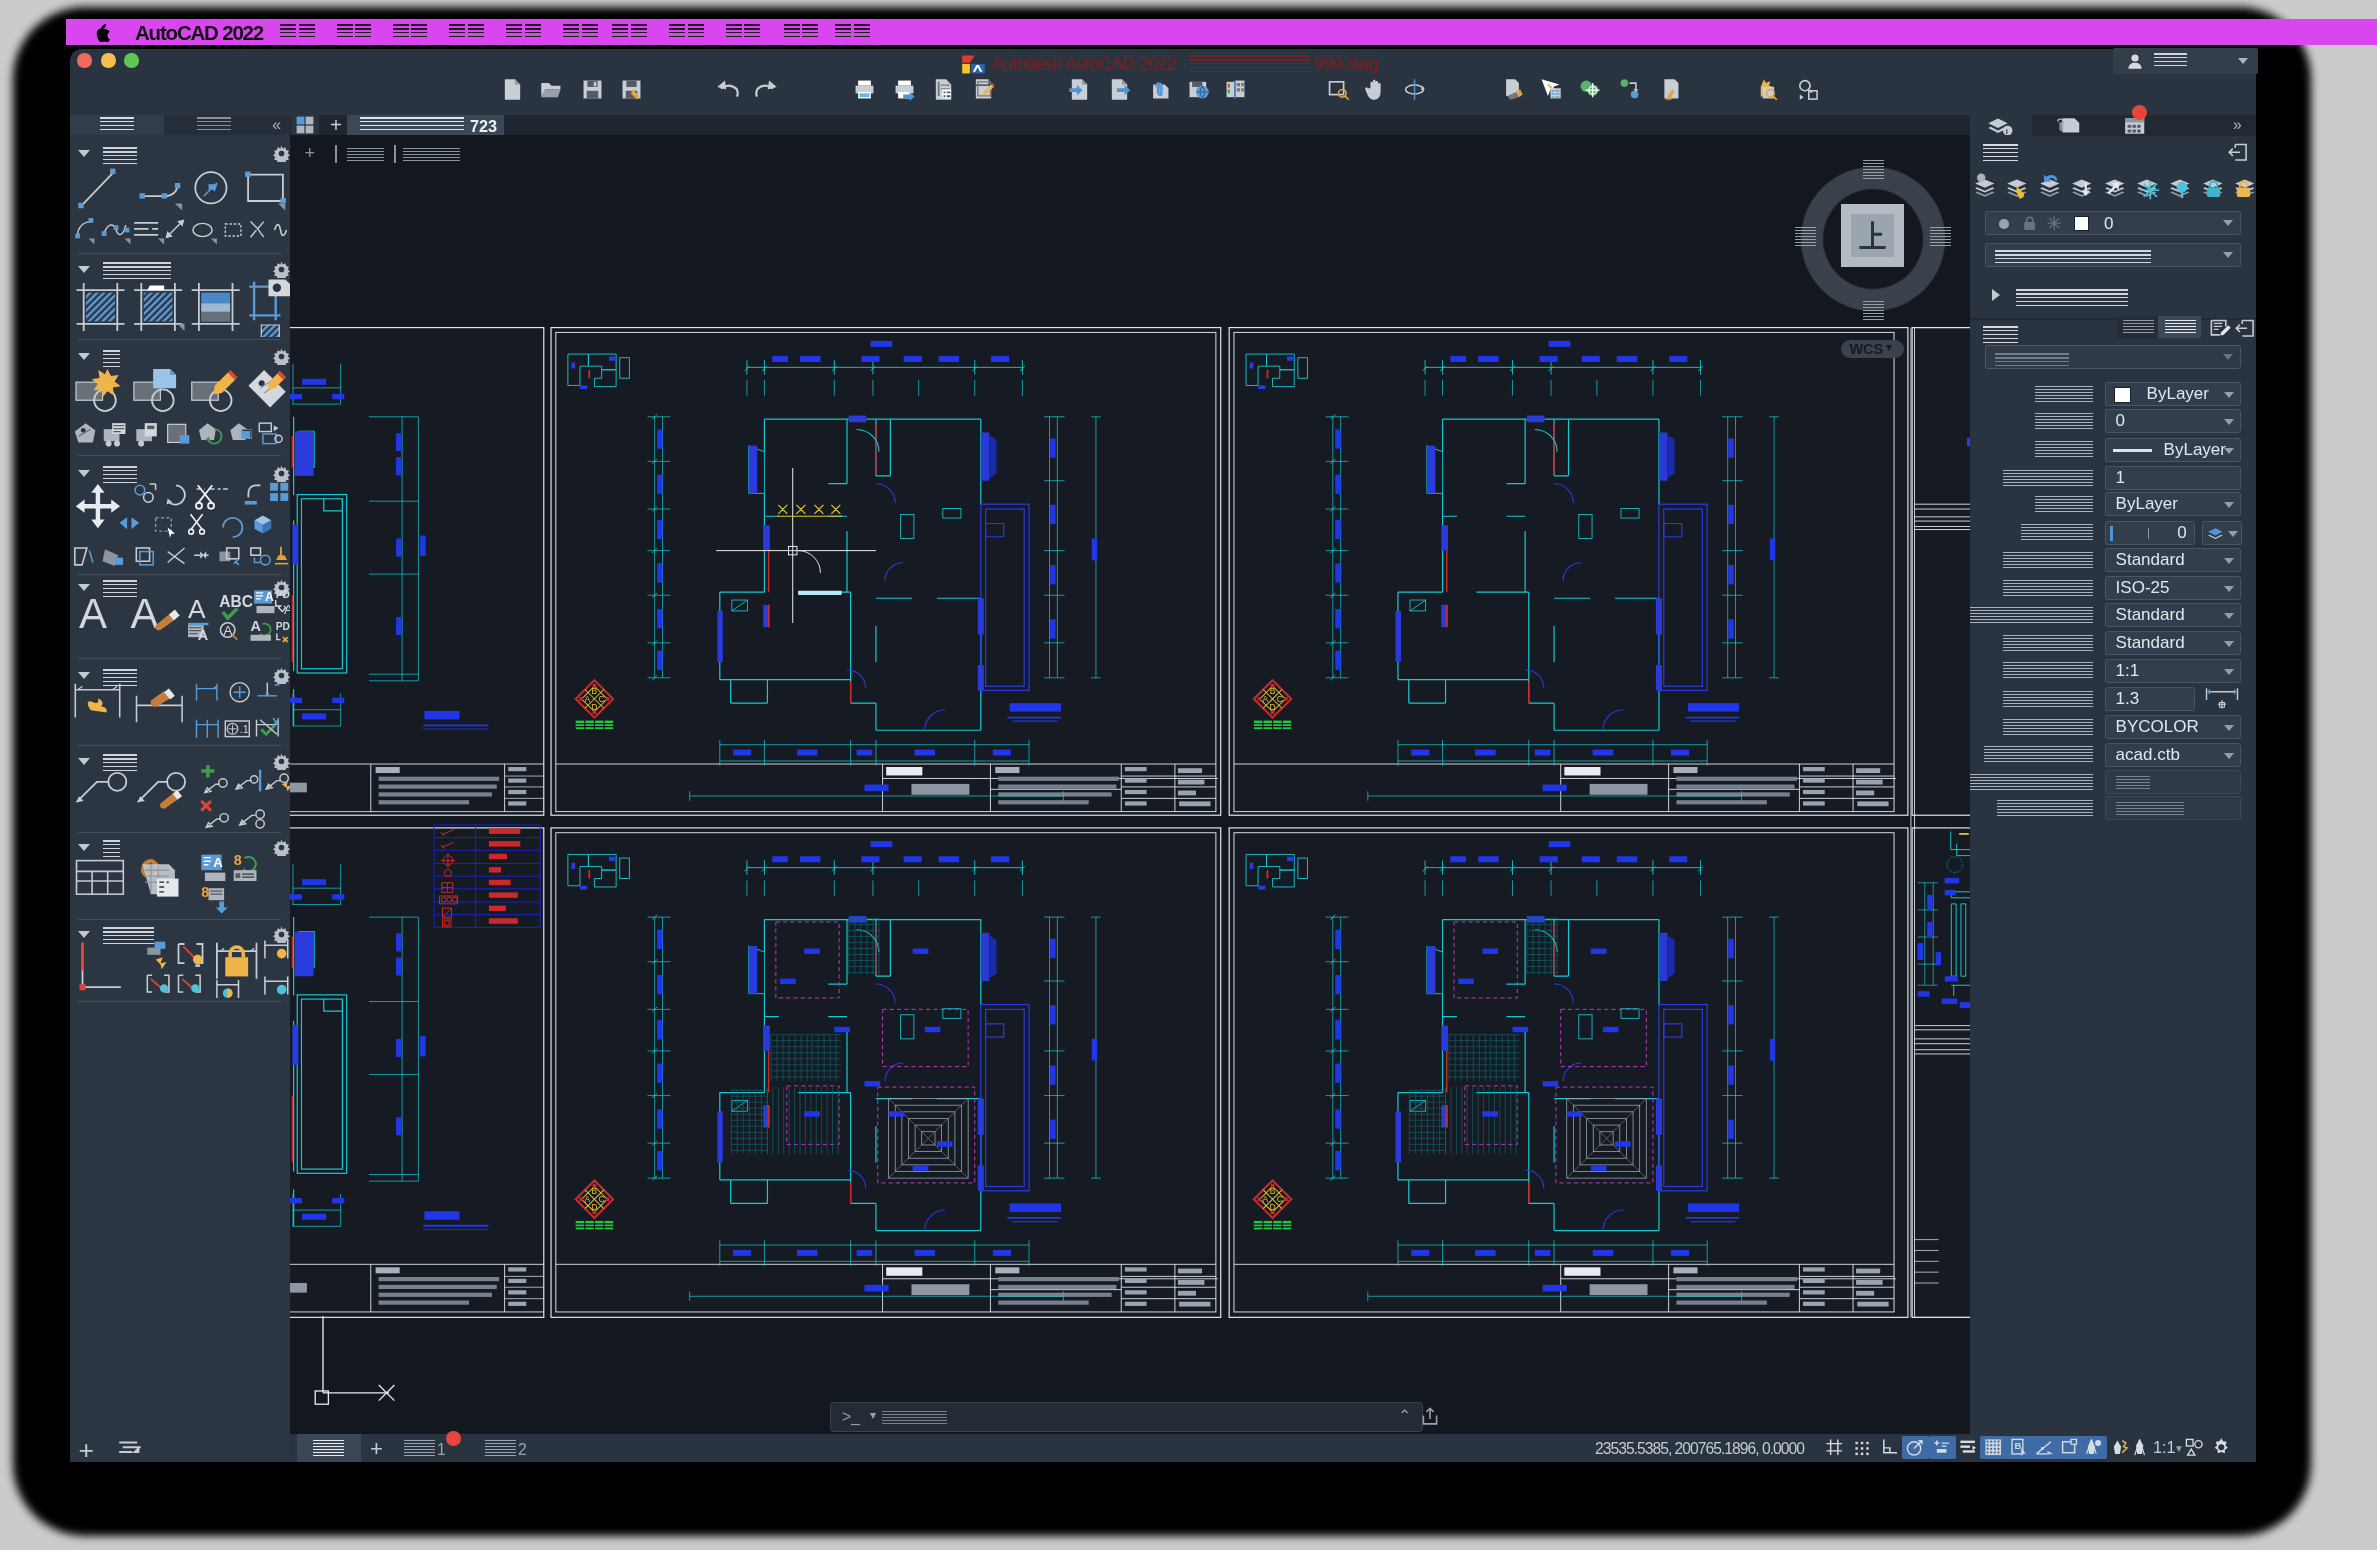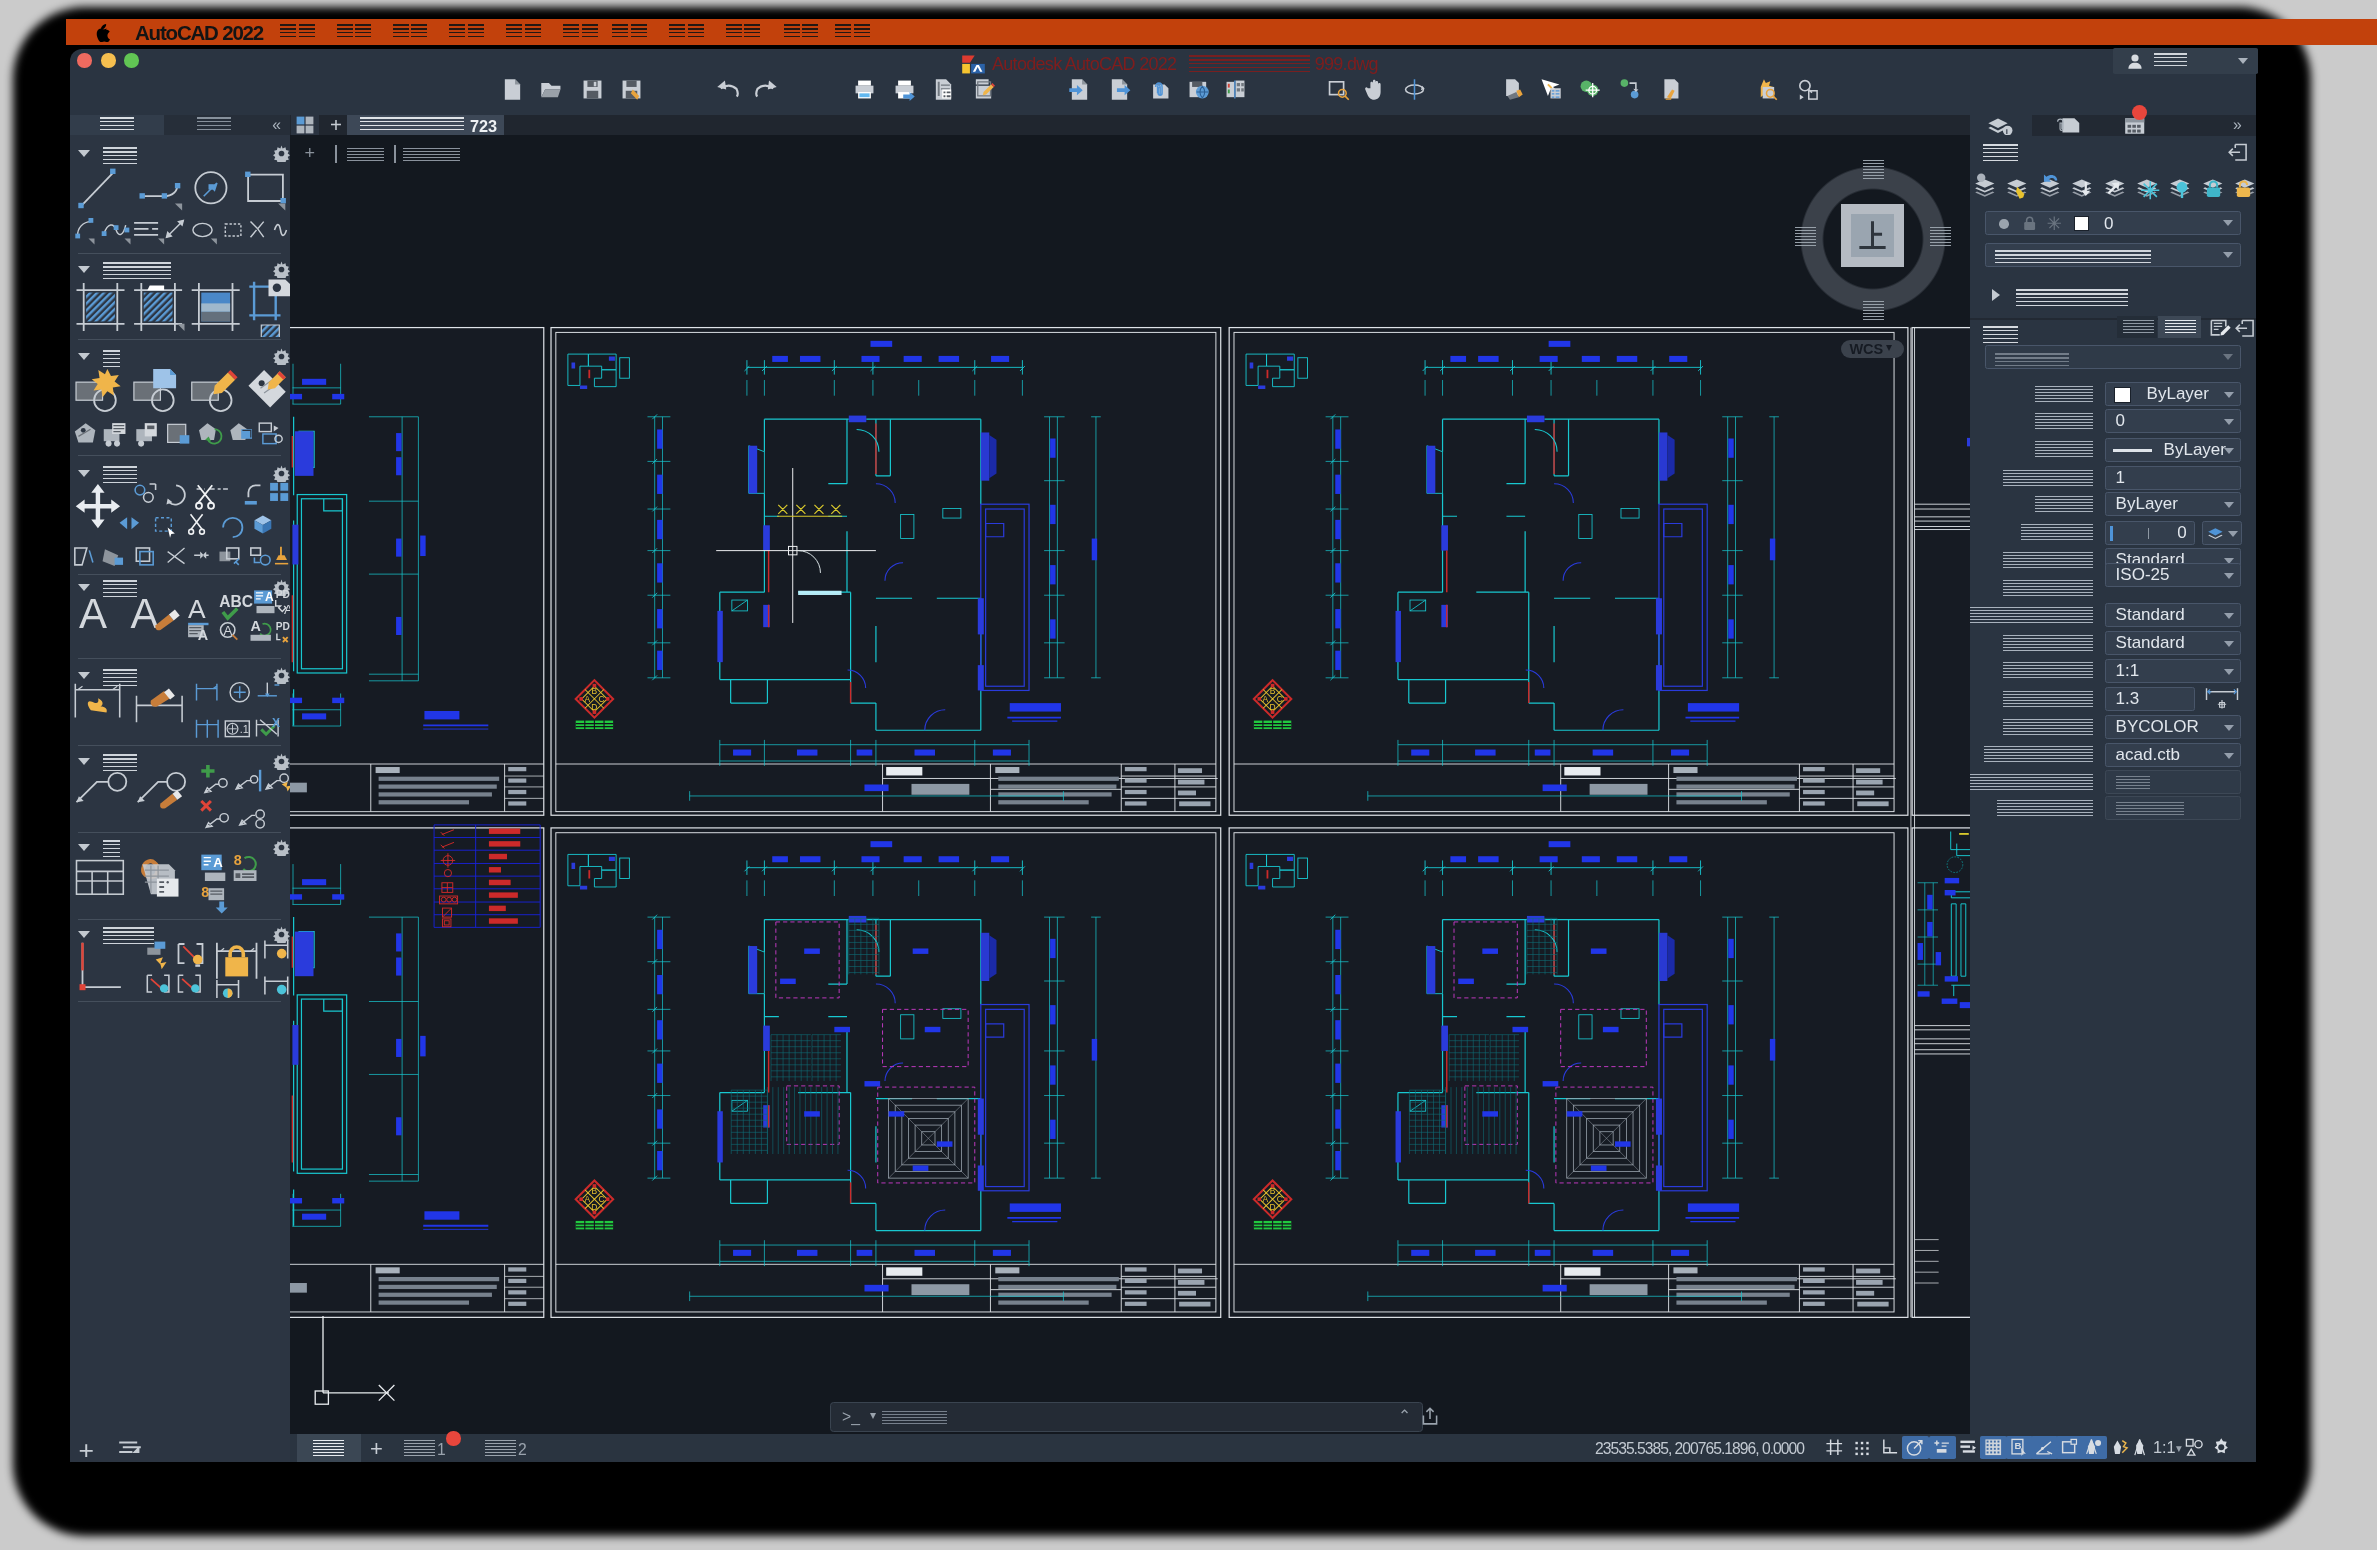--- a/index.html
+++ b/index.html
@@ -1,20 +1,20 @@
 <!DOCTYPE html>
 <html style="font-size:9.6px"><head><meta charset="utf-8">
 <style>
 html,body{margin:0;padding:0}
 body{width:2377px;height:1551px;position:relative;overflow:hidden;background:#cbcbcb;font-family:"Liberation Sans",sans-serif}
 .abs{position:absolute}
 .cj{display:inline-block;background:repeating-linear-gradient(to bottom,currentColor 0 1.6px,transparent 1.6px 3.9px);opacity:.92}
 .cjs{display:inline-block;background:repeating-linear-gradient(to bottom,currentColor 0 1.2px,transparent 1.2px 3px)}
 #shadow{position:absolute;left:13.3px;top:7.2px;width:2298px;height:1529px;background:#000;border-radius:72px;filter:blur(4.2px)}
-#menubar{position:absolute;left:66px;top:18.7px;width:2311px;height:26px;background:#c2410c;color:#141414;font-size:20.5px}
+#menubar{position:absolute;left:66px;top:18.7px;width:2311px;height:26px;background:#d946ef;color:#141414;font-size:20.5px}
 #win{position:absolute;left:70px;top:49px;width:2186px;height:1413px;background:#2a3441;border-radius:12px 12px 8.4px 8.4px}
 #tabrow{position:absolute;left:70px;top:115px;width:2186px;height:20.5px;background:#20262f}
 #canvas{position:absolute;left:290px;top:135px;width:1680px;height:1299px;background:#13181f;overflow:hidden}
 #lpal{position:absolute;left:70px;top:135px;width:220px;height:1327px;background:#2c3542;overflow:hidden}
 #rpan{position:absolute;left:1970px;top:115px;width:286px;height:1319px;background:#2a3441;overflow:hidden;font-size:17px}
 #sbar{position:absolute;left:290px;top:1434px;width:1966px;height:28px;background:#2a3440}
 .tl{position:absolute;top:53px;width:14.5px;height:14.5px;border-radius:50%}
 .field{position:absolute;height:24px;background:#333e4d;border:0.6px solid #49566a;border-radius:2.4px;box-sizing:border-box;color:#e2e7ed;font-size:17px;line-height:22px;padding-left:9.6px}
 .dda{position:absolute;width:0;height:0;border-left:5.4px solid transparent;border-right:5.4px solid transparent;border-top:6.6px solid #949eab}
 .sep{position:absolute;left:8.4px;width:203px;height:1.2px;background:#454f5c}
@@ -1449,21 +1449,21 @@
 <div class="abs" style="left:0;top:326px;width:123px;text-align:right"><i class="cjs" style="width:58px;height:15.7px;color:#a9b2bd"></i></div>
 <div class="field" style="left:135px;top:323px;width:136px"><span style="position:absolute;left:7.2px;top:10.3px;width:39px;height:2.4px;background:#dfe4ea"></span><span style="margin-left:48px">ByLayer</span><i class="dda" style="left:118px;top:9px"></i></div>
 <div class="abs" style="left:0;top:355px;width:123px;text-align:right"><i class="cjs" style="width:90px;height:15.7px;color:#a9b2bd"></i></div>
 <div class="field" style="left:135px;top:351px;width:136px">1</div>
 <div class="abs" style="left:0;top:381px;width:123px;text-align:right"><i class="cjs" style="width:58px;height:15.7px;color:#a9b2bd"></i></div>
 <div class="field" style="left:135px;top:377px;width:136px">ByLayer<i class="dda" style="left:118px;top:9px"></i></div>
 <div class="abs" style="left:0;top:409px;width:123px;text-align:right"><i class="cjs" style="width:72px;height:15.7px;color:#a9b2bd"></i></div>
 <div class="abs" style="left:0;top:437px;width:123px;text-align:right"><i class="cjs" style="width:90px;height:15.7px;color:#a9b2bd"></i></div>
 <div class="field" style="left:135px;top:433px;width:136px">Standard<i class="dda" style="left:118px;top:9px"></i></div>
 <div class="abs" style="left:0;top:465px;width:123px;text-align:right"><i class="cjs" style="width:90px;height:15.7px;color:#a9b2bd"></i></div>
-<div class="field" style="left:135px;top:448px;width:136px">ISO-25<i class="dda" style="left:118px;top:9px"></i></div>
+<div class="field" style="left:135px;top:461px;width:136px">ISO-25<i class="dda" style="left:118px;top:9px"></i></div>
 <div class="abs" style="left:0;top:492px;width:123px;text-align:right"><i class="cjs" style="width:123px;height:15.7px;color:#a9b2bd"></i></div>
 <div class="field" style="left:135px;top:488px;width:136px">Standard<i class="dda" style="left:118px;top:9px"></i></div>
 <div class="abs" style="left:0;top:520px;width:123px;text-align:right"><i class="cjs" style="width:90px;height:15.7px;color:#a9b2bd"></i></div>
 <div class="field" style="left:135px;top:516px;width:136px">Standard<i class="dda" style="left:118px;top:9px"></i></div>
 <div class="abs" style="left:0;top:547px;width:123px;text-align:right"><i class="cjs" style="width:90px;height:15.7px;color:#a9b2bd"></i></div>
 <div class="field" style="left:135px;top:544px;width:136px">1:1<i class="dda" style="left:118px;top:9px"></i></div>
 <div class="abs" style="left:0;top:576px;width:123px;text-align:right"><i class="cjs" style="width:90px;height:15.7px;color:#a9b2bd"></i></div>
 <div class="abs" style="left:0;top:604px;width:123px;text-align:right"><i class="cjs" style="width:90px;height:15.7px;color:#a9b2bd"></i></div>
 <div class="field" style="left:135px;top:600px;width:136px">BYCOLOR<i class="dda" style="left:118px;top:9px"></i></div>
 <div class="abs" style="left:0;top:631px;width:123px;text-align:right"><i class="cjs" style="width:109px;height:15.7px;color:#a9b2bd"></i></div>

